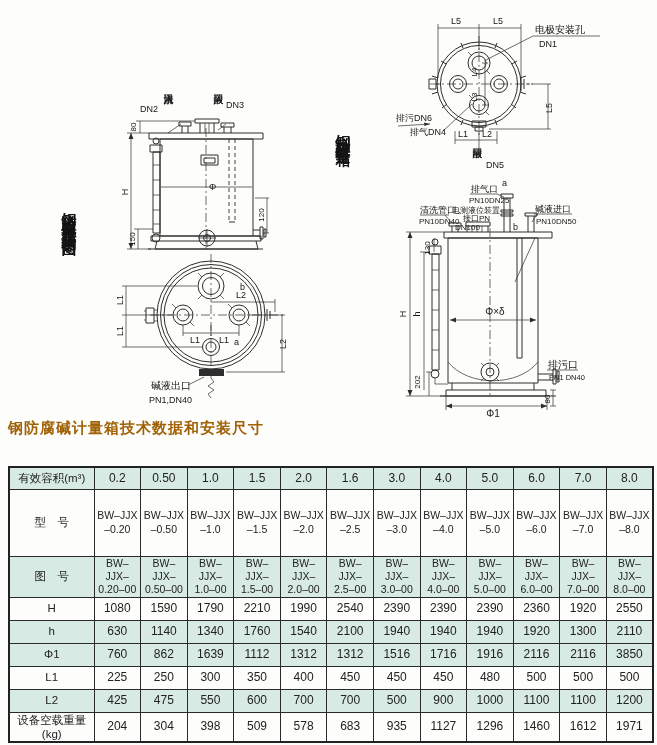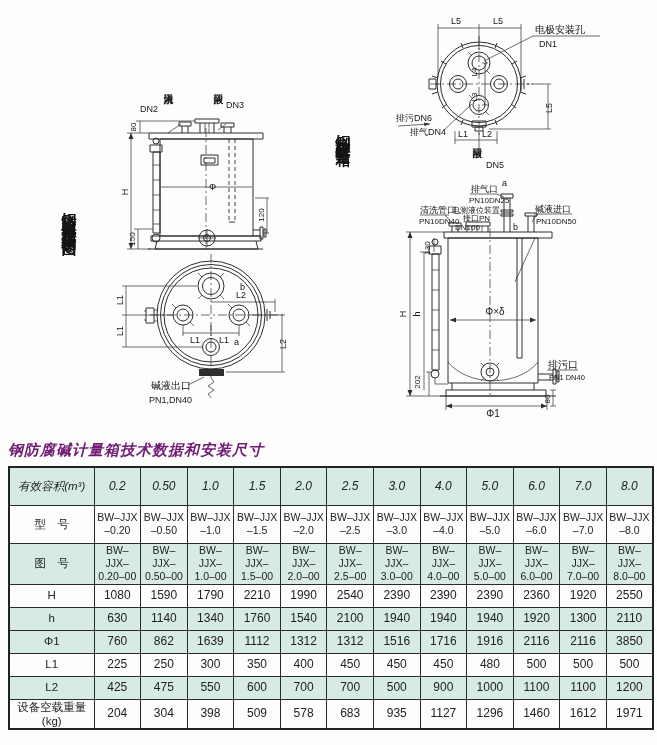--- a/index.html
+++ b/index.html
@@ -23,38 +23,37 @@
   .vcap{
     position:absolute;writing-mode:vertical-rl;text-orientation:upright;
     font-size:15px;font-weight:bold;letter-spacing:3px;color:#141414;line-height:1;
   }
   .vsm{
     position:absolute;writing-mode:vertical-rl;text-orientation:upright;
     font-size:10px;letter-spacing:0px;color:#1b1b1b;line-height:1;
   }
   
   #table-title{
-    position:absolute;left:8px;top:441px;font-size:15px;font-weight:bold;color:#701a75;
+    position:absolute;left:8px;top:419px;font-size:15px;font-weight:bold;color:#a16207;
     letter-spacing:1px;
-    font-style:italic;
   }
   #spec-table{
     position:absolute;left:8px;top:466px;width:644px;
     border-collapse:collapse;table-layout:fixed;
     border:2px solid #222;
     font-size:12px;color:#222;
   }
   #spec-table th,#spec-table td{
     border:1px solid #2a2a2a;text-align:center;vertical-align:middle;
     padding:0;white-space:pre-line;font-weight:normal;line-height:1.25;
   }
   #spec-table th{font-size:11.5px;}
   #spec-table tr.shaded{background:#d7eae3;}
-  #spec-table tr:nth-child(1){height:38px;font-style:italic;}
-  #spec-table tr:nth-child(2){height:38px;}
+  #spec-table tr:nth-child(1){height:22px;}
+  #spec-table tr:nth-child(2){height:67px;}
   #spec-table tr:nth-child(3){height:41px;}
   #spec-table tr:nth-child(n+4){height:23px;}
   #spec-table tr:nth-child(2) td,#spec-table tr:nth-child(3) td{font-size:10.5px;}
 </style>
 </head>
 <body>
 
 <svg id="drawings" viewBox="0 0 657 440">
 
   <g>
@@ -399,21 +398,21 @@
     <col span="12" style="width:46.58px">
   </colgroup>
   <tbody>
       <tr class="shaded">
         <th>有效容积(m³)</th>
         <td>0.2</td>
         <td>0.50</td>
         <td>1.0</td>
         <td>1.5</td>
         <td>2.0</td>
-        <td>2.5</td>
+        <td>1.6</td>
         <td>3.0</td>
         <td>4.0</td>
         <td>5.0</td>
         <td>6.0</td>
         <td>7.0</td>
         <td>8.0</td>
       </tr>
       <tr>
         <th>型　号</th>
         <td>BW–JJX

